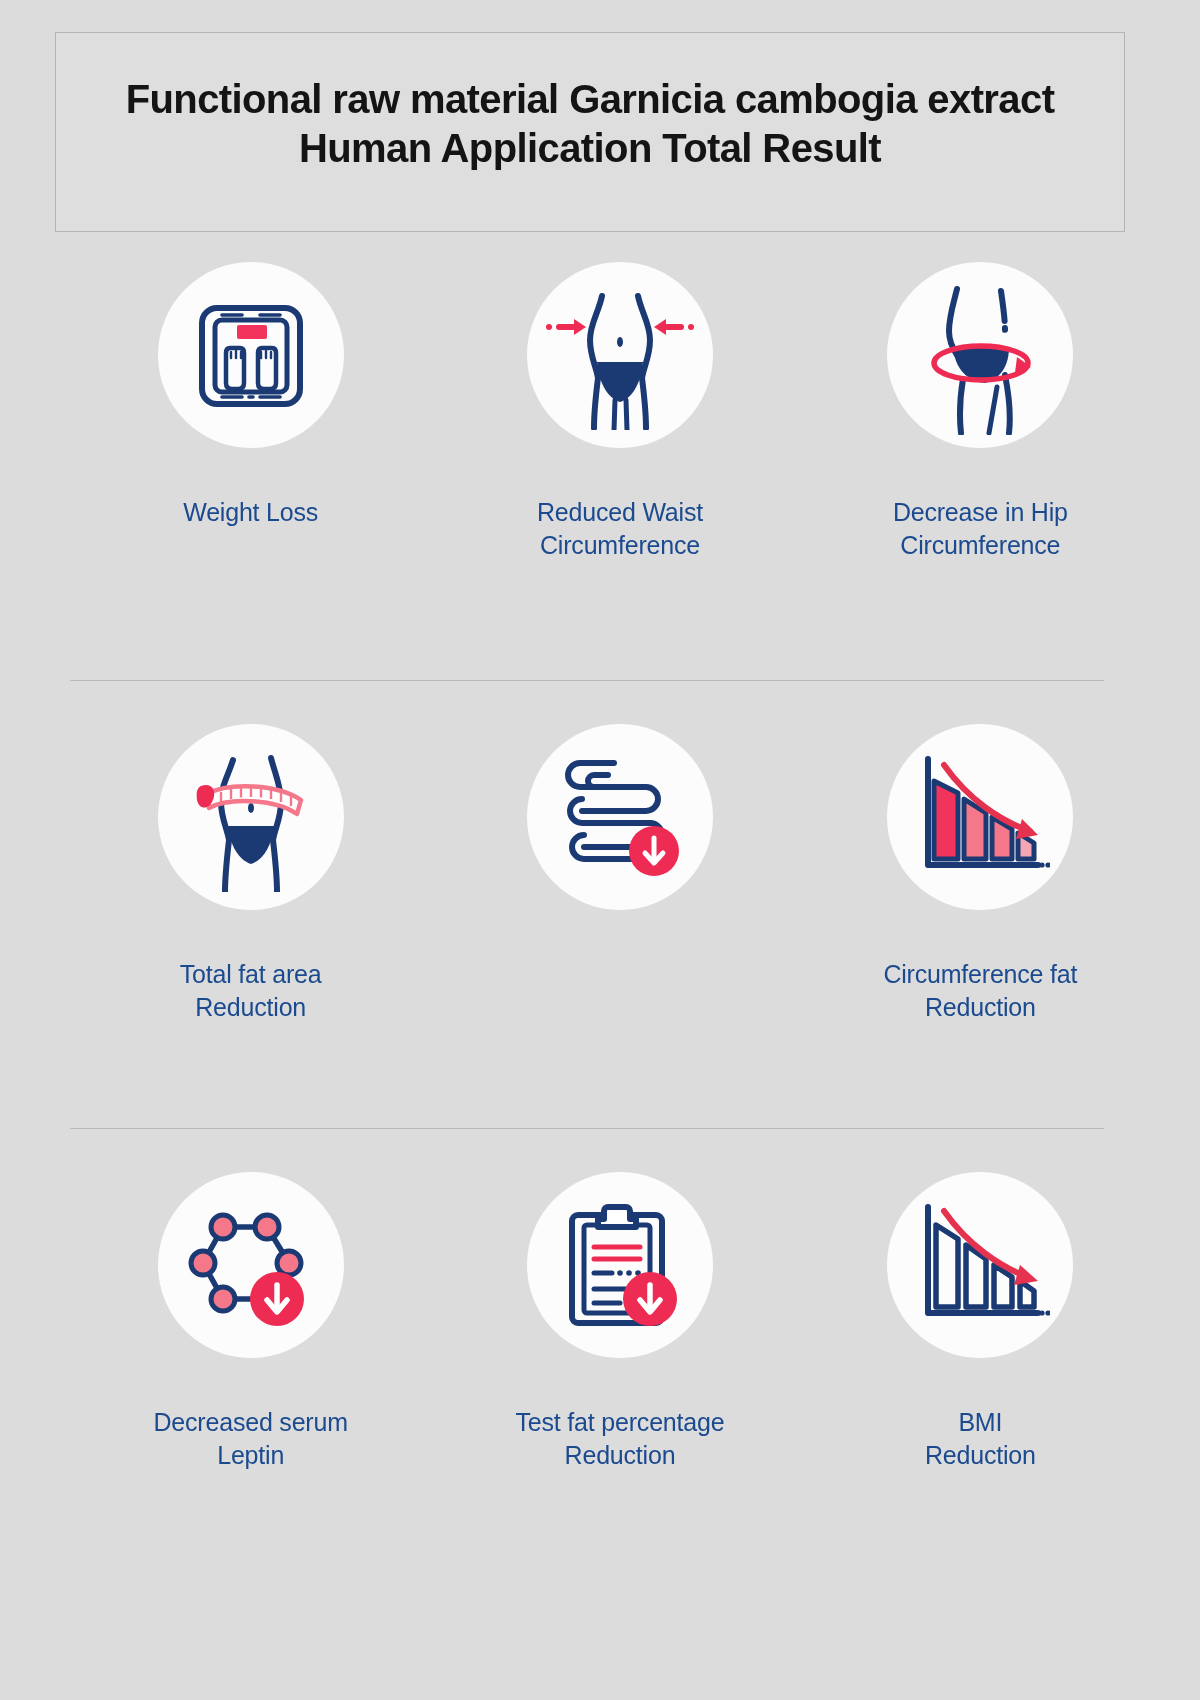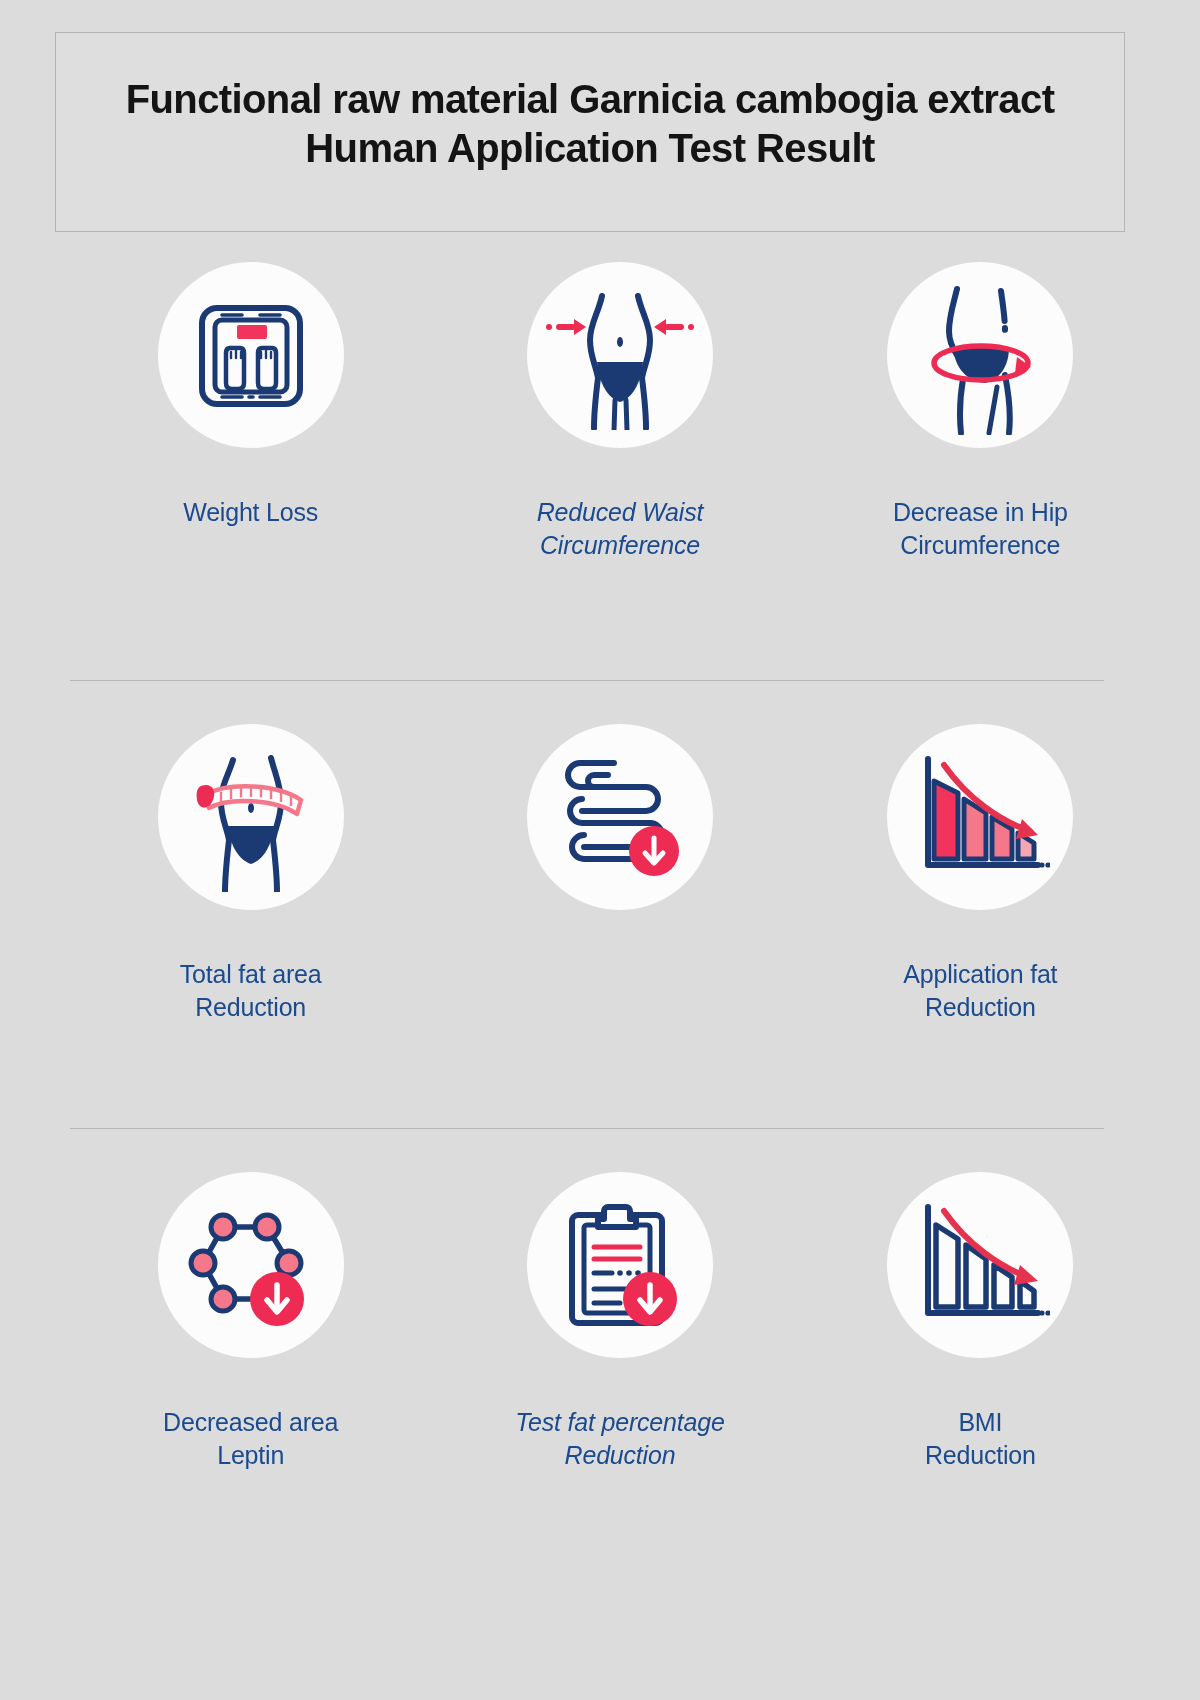--- a/index.html
+++ b/index.html
@@ -56,21 +56,21 @@
   .row-2 { height: 448px; margin-top: 42px; }
   .row-3 { height: 430px; }
 
   .cell {
     flex: 1 1 0;
     display: flex;
     flex-direction: column;
     align-items: center;
   }
   .cell-1 { transform: translateX(4px); }
-  .cell-2 { transform: translateX(20px); font-style: italic; }
+  .cell-2 { transform: translateX(20px); }
   .cell-3 { transform: translateX(27px); align-items: center; }
 
   .circle {
     width: 186px; height: 186px;
     border-radius: 50%;
     background: #fcfcfc;
     display: flex;
     align-items: center;
     justify-content: center;
     position: relative;
@@ -98,21 +98,21 @@
   .div-2 { position: absolute; left: 70px; top: 1128px; width: 1034px; }
 </style>
 </head>
 <body>
 
 <div class="page">
 
   <div class="title-box">
     <div class="title-text">
       <span class="title-line">Functional raw material Garnicia cambogia extract</span>
-      <span class="title-line">Human Application Test Result</span>
+      <span class="title-line">Human Application Total Result</span>
     </div>
   </div>
 
   <div class="grid">
 
     <div class="row row-1">
 
       <div class="cell cell-1">
         <div class="circle">
           <svg width="130" height="130" viewBox="0 0 130 130">
@@ -268,21 +268,21 @@
 
             <path d="M34 14 C58 48, 90 70, 120 80" fill="none" stroke="#e5334f" stroke-width="6" stroke-linecap="round"></path>
             <polygon points="112,68 128,84 106,88" fill="#e5334f"></polygon>
 
             <g fill="#1b3a73">
               <circle cx="132" cy="114" r="2.6"></circle>
               <circle cx="138" cy="114" r="2.6"></circle>
             </g>
           </svg>
         </div>
-        <div class="caption"><span>Application fat</span><br><span>Reduction</span></div>
+        <div class="caption"><span>Circumference fat</span><br><span>Reduction</span></div>
       </div>
     </div>
 
     <div class="row row-3">
 
       <div class="cell cell-1">
         <div class="circle">
           <svg width="140" height="140" viewBox="0 0 140 140">
             <g stroke="#1b3a73" stroke-width="5.5" fill="none" stroke-linecap="round">
               <line x1="42" y1="32" x2="86" y2="32"></line>
@@ -300,21 +300,21 @@
               <circle cx="42" cy="104" r="12"></circle>
               <circle cx="88" cy="104" r="12"></circle>
             </g>
             <circle cx="96" cy="104" r="27" fill="#ee2b52"></circle>
             <g stroke="#ffffff" stroke-width="5.5" stroke-linecap="round" stroke-linejoin="round" fill="none">
               <line x1="96" y1="90" x2="96" y2="116"></line>
               <polyline points="86,105 96,117 106,105"></polyline>
             </g>
           </svg>
         </div>
-        <div class="caption"><span>Decreased area</span><br><span>Leptin</span></div>
+        <div class="caption"><span>Decreased serum</span><br><span>Leptin</span></div>
       </div>
 
       <div class="cell cell-2">
         <div class="circle">
           <svg width="140" height="140" viewBox="0 0 140 140">
 
             <rect x="22" y="20" width="90" height="108" rx="6" fill="none" stroke="#1b3a73" stroke-width="6"></rect>
             <rect x="34" y="30" width="66" height="88" rx="3" fill="none" stroke="#1b3a73" stroke-width="5"></rect>
 
             <path d="M54 24 L54 16 A4 4 0 0 1 58 12 L76 12 A4 4 0 0 1 80 16 L80 24 L86 24 L86 32 L48 32 L48 24 Z" fill="#ffffff" stroke="#1b3a73" stroke-width="6" stroke-linejoin="round"></path>

